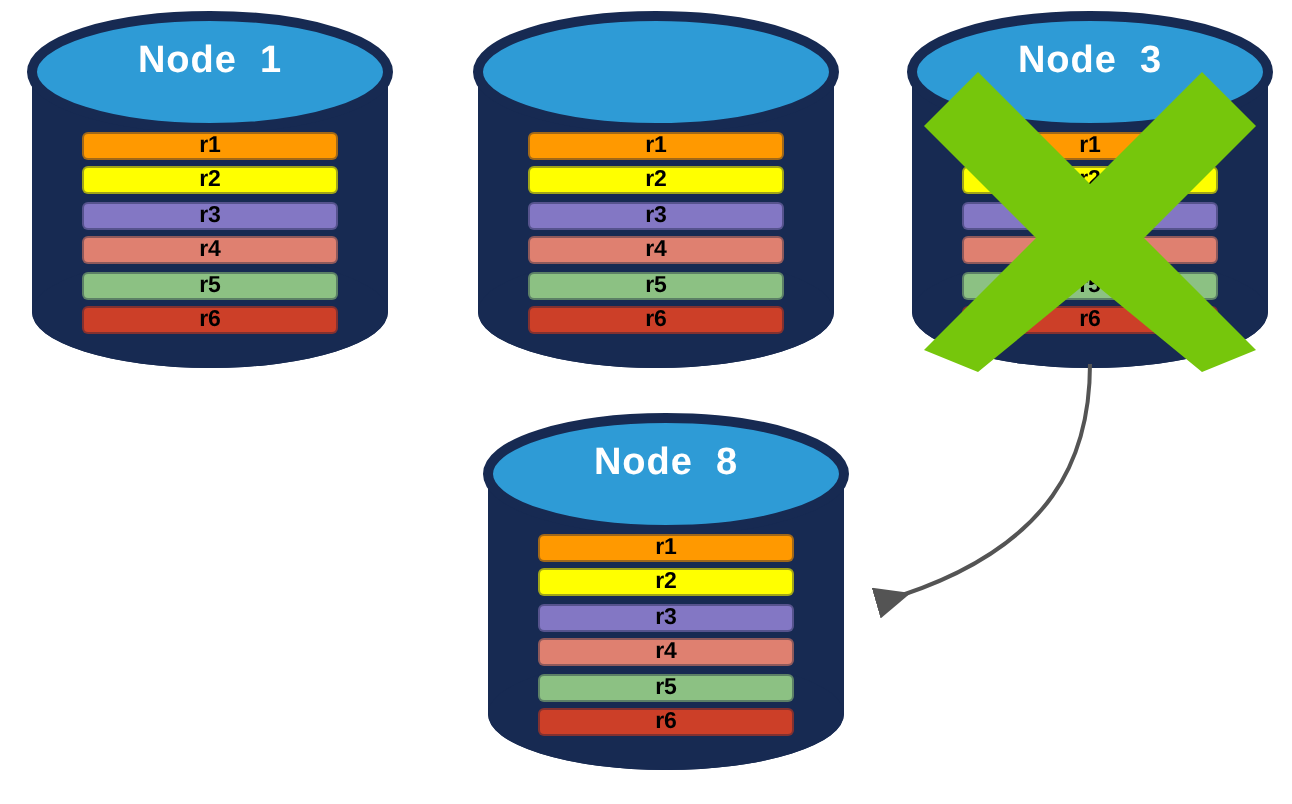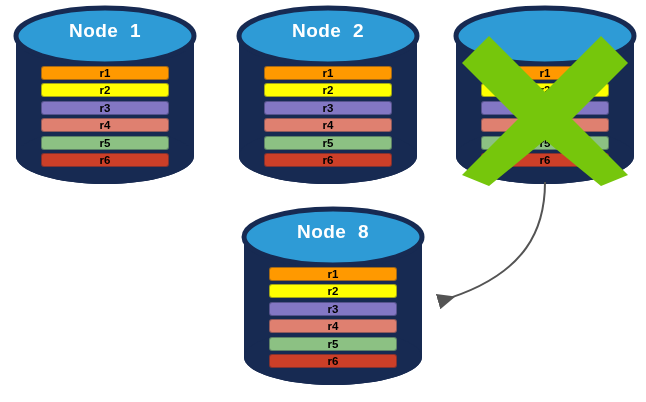--- a/index.html
+++ b/index.html
@@ -113,37 +113,37 @@
         <div class="row" style="background: rgb(204, 63, 40);">r6</div>
       </div>
   </div>
 
   <div class="node" id="node-1" style="left:235px; top:6px;">
     <svg class="cyl-svg" viewBox="0 0 186 186">
       <path d="M4,30 L4,150 A89,28 0 0 0 182,150 L182,30 Z" fill="#172A52"></path>
       <ellipse cx="93" cy="150" rx="89" ry="28" fill="#172A52"></ellipse>
       <ellipse cx="93" cy="30" rx="89" ry="28" fill="#2E9BD6" stroke="#172A52" stroke-width="5"></ellipse>
     </svg>
-    <div class="node-title">Node  2</div>
     <div class="rows">
         <div class="row" style="background: rgb(255, 153, 0);">r1</div>
         <div class="row" style="background: rgb(255, 255, 0);">r2</div>
         <div class="row" style="background: rgb(131, 119, 196);">r3</div>
         <div class="row" style="background: rgb(223, 128, 112);">r4</div>
         <div class="row" style="background: rgb(140, 193, 131);">r5</div>
         <div class="row" style="background: rgb(204, 63, 40);">r6</div>
       </div>
   </div>
 
   <div class="node" id="node-2" style="left:452px; top:6px;">
     <svg class="cyl-svg" viewBox="0 0 186 186">
       <path d="M4,30 L4,150 A89,28 0 0 0 182,150 L182,30 Z" fill="#172A52"></path>
       <ellipse cx="93" cy="150" rx="89" ry="28" fill="#172A52"></ellipse>
       <ellipse cx="93" cy="30" rx="89" ry="28" fill="#2E9BD6" stroke="#172A52" stroke-width="5"></ellipse>
     </svg>
+    <div class="node-title">Node  3</div>
     <div class="rows">
         <div class="row" style="background: rgb(255, 153, 0);">r1</div>
         <div class="row" style="background: rgb(255, 255, 0);">r2</div>
         <div class="row" style="background: rgb(131, 119, 196);">r3</div>
         <div class="row" style="background: rgb(223, 128, 112);">r4</div>
         <div class="row" style="background: rgb(140, 193, 131);">r5</div>
         <div class="row" style="background: rgb(204, 63, 40);">r6</div>
       </div>
     <svg class="cross" viewBox="0 0 166 150">
       <path d="M27,0 L83,56 L139,0 L166,27 L110,83 L166,139 L139,150 L83,104 L27,150 L0,139 L56,83 L0,27 Z" fill="#76C60C"></path>

